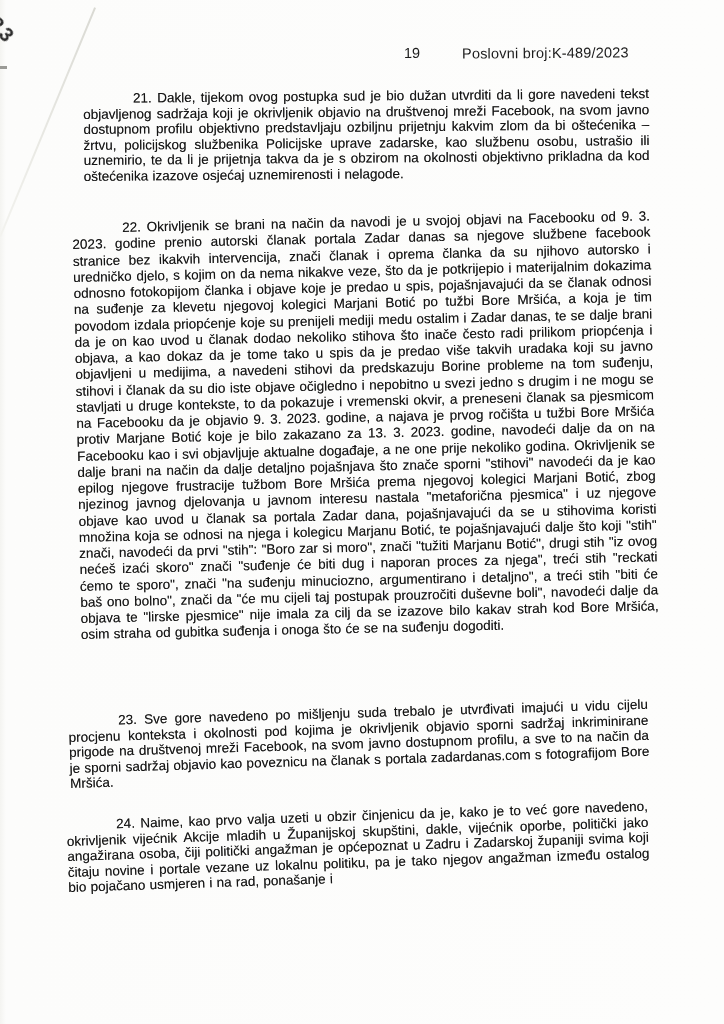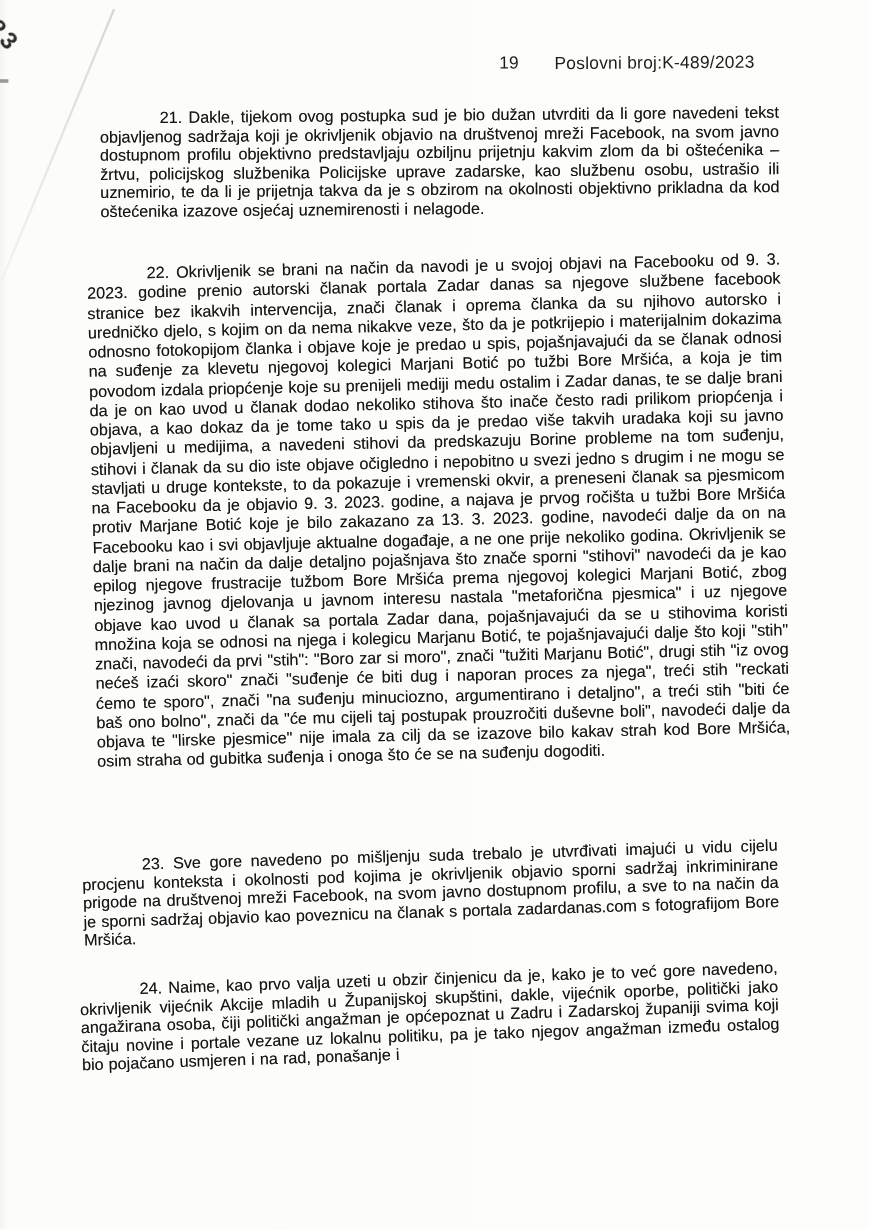--- a/index.html
+++ b/index.html
@@ -40,21 +40,20 @@
     position: absolute;
     left: 0; top: 66px;
     width: 7px; height: 2.5px;
     background: #9a9a96;
   }
   .header-line { position: absolute; top: 45px; left: 0; width: 724px; height: 20px; }
   .page-number {
     position: absolute; left: 404px; top: 0;
     font-size: 14.5px; color: #1c1c1c;
     transform: rotate(-0.4deg);
-    margin-left: 12px;
   }
   .case-number {
     position: absolute; left: 462px; top: 0;
     font-size: 14.5px; color: #1c1c1c;
     letter-spacing: 0.2px;
     transform: rotate(-0.4deg);
   }
   .para {
     position: absolute;
     margin: 0;

